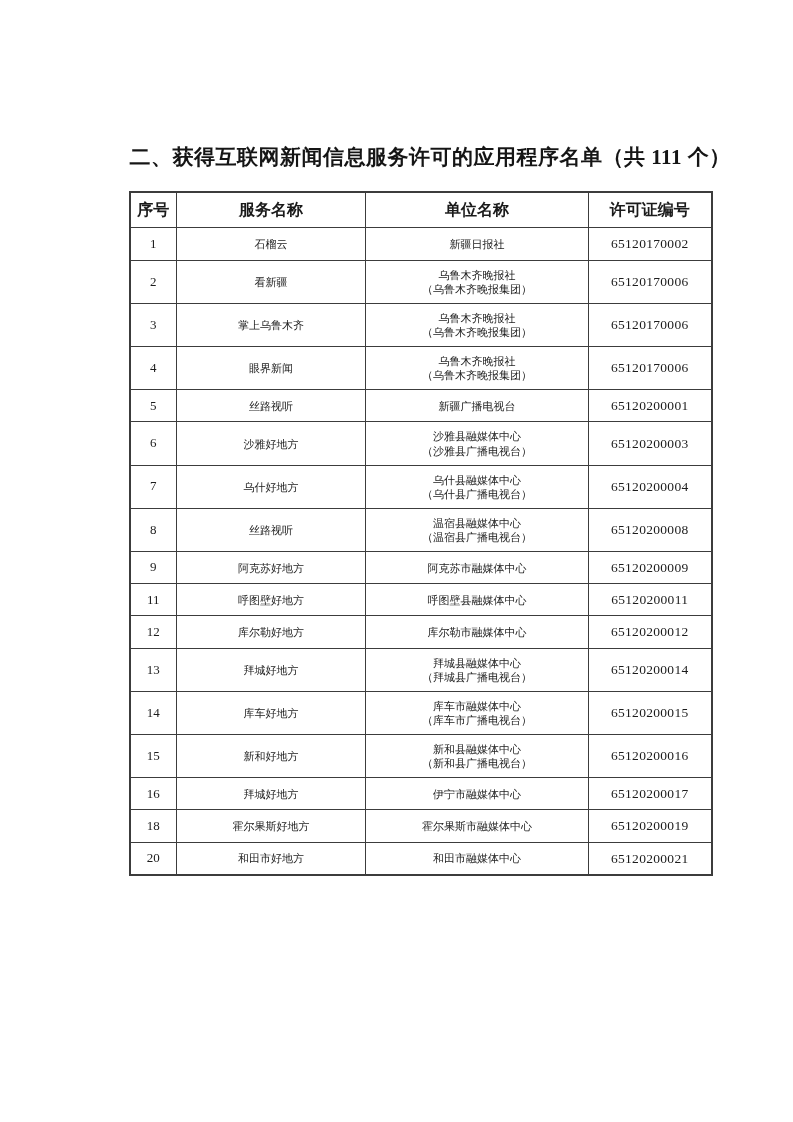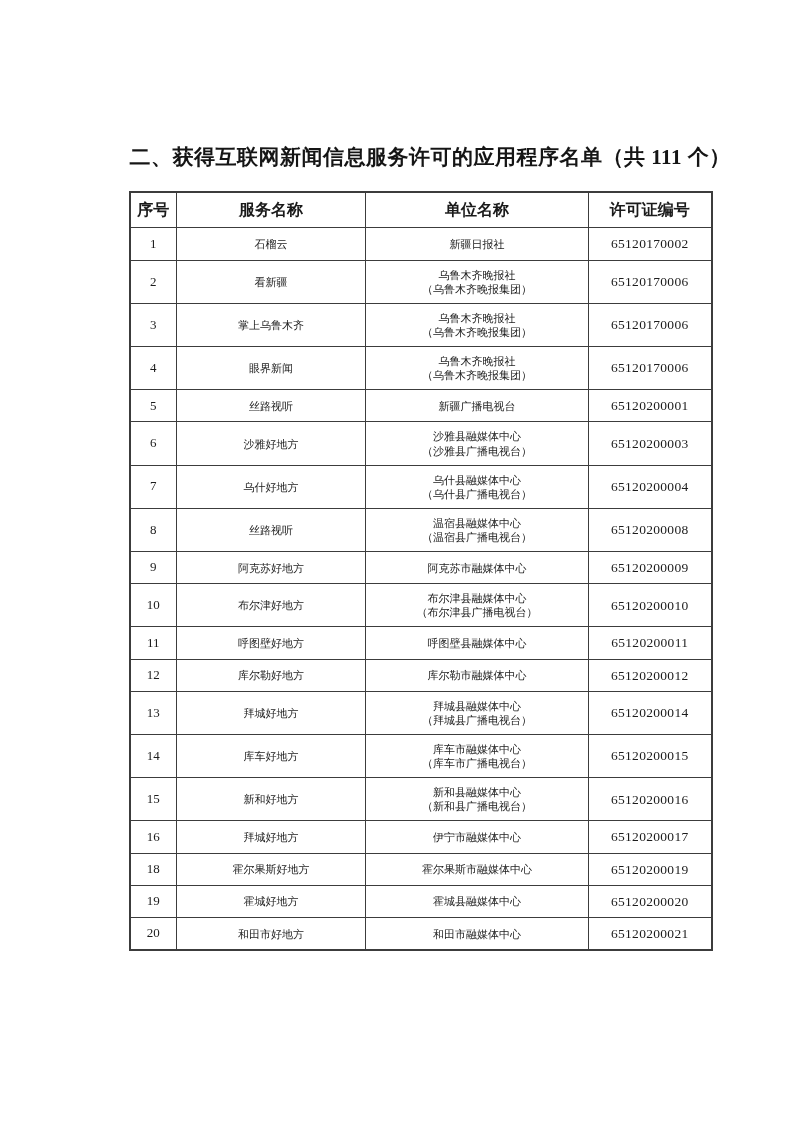--- a/index.html
+++ b/index.html
@@ -168,29 +168,20 @@
 
   <tr>
     <td class="cell-no">9</td>
     <td class="cell-service">阿克苏好地方</td>
     <td class="cell-unit">
             <div>阿克苏市融媒体中心</div>
           </td>
     <td class="cell-license">65120200009</td>
   </tr>
 
-  <tr>
-    <td class="cell-no">10</td>
-    <td class="cell-service">布尔津好地方</td>
-    <td class="cell-unit">
-            <div>布尔津县融媒体中心</div>
-            <div>（布尔津县广播电视台）</div>
-          </td>
-    <td class="cell-license">65120200010</td>
-  </tr>
 
   <tr>
     <td class="cell-no">11</td>
     <td class="cell-service">呼图壁好地方</td>
     <td class="cell-unit">
             <div>呼图壁县融媒体中心</div>
           </td>
     <td class="cell-license">65120200011</td>
   </tr>
 
@@ -245,28 +236,20 @@
 
   <tr>
     <td class="cell-no">18</td>
     <td class="cell-service">霍尔果斯好地方</td>
     <td class="cell-unit">
             <div>霍尔果斯市融媒体中心</div>
           </td>
     <td class="cell-license">65120200019</td>
   </tr>
 
-  <tr>
-    <td class="cell-no">19</td>
-    <td class="cell-service">霍城好地方</td>
-    <td class="cell-unit">
-            <div>霍城县融媒体中心</div>
-          </td>
-    <td class="cell-license">65120200020</td>
-  </tr>
 
   <tr>
     <td class="cell-no">20</td>
     <td class="cell-service">和田市好地方</td>
     <td class="cell-unit">
             <div>和田市融媒体中心</div>
           </td>
     <td class="cell-license">65120200021</td>
   </tr>
 </tbody>

